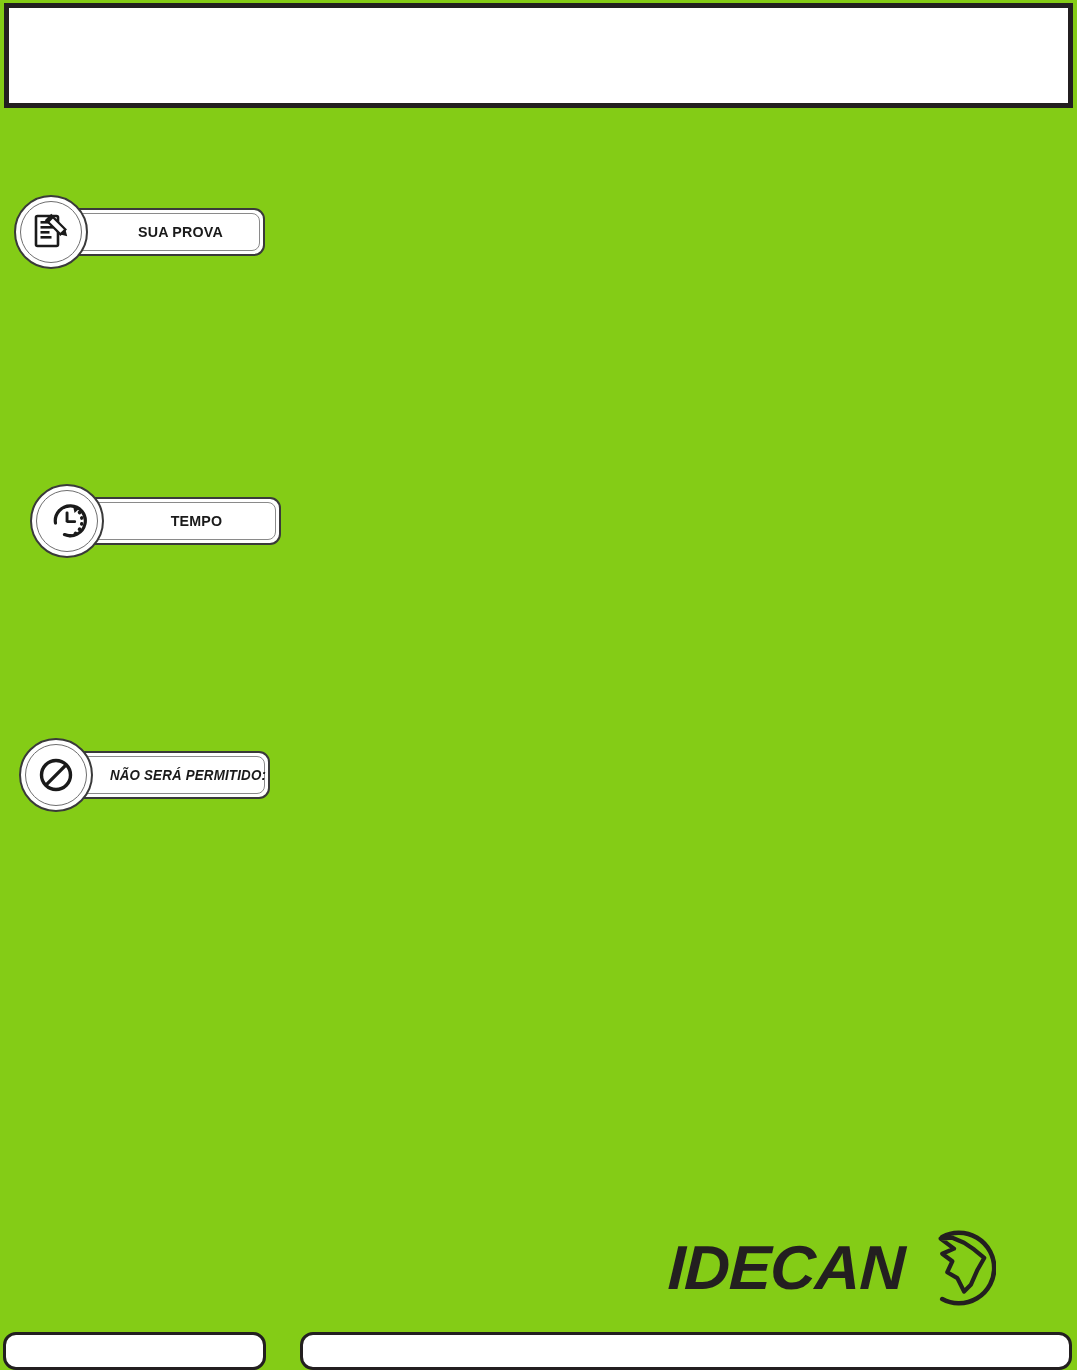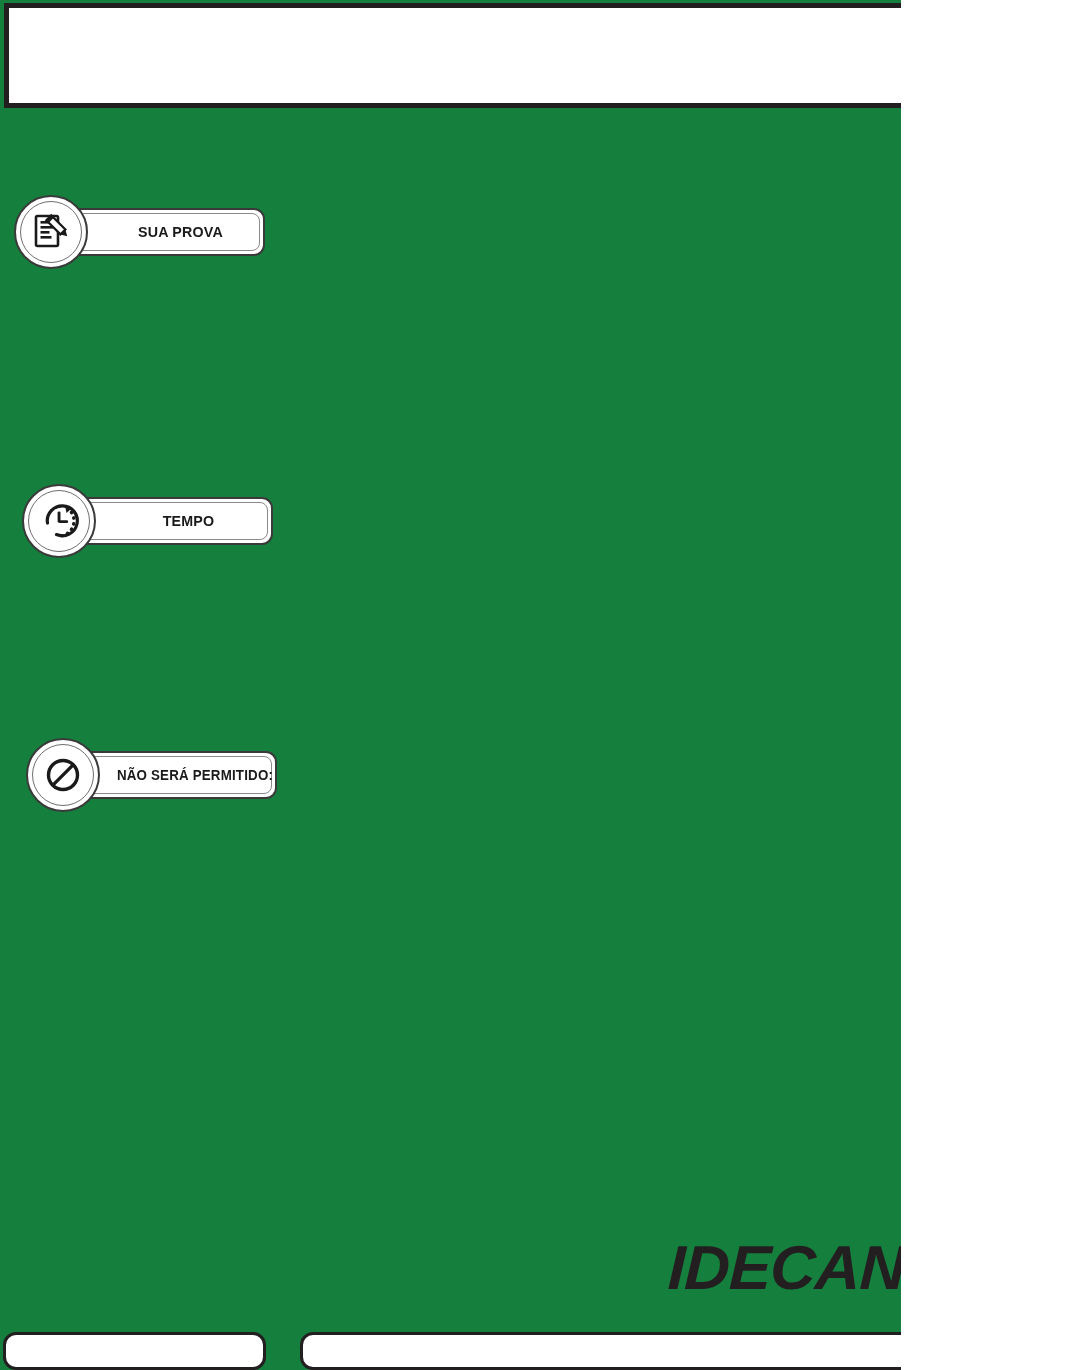--- a/index.html
+++ b/index.html
@@ -6,23 +6,23 @@
     margin: 0;
     padding: 0;
     background: #ffffff;
   }
   body {
     font-family: "Liberation Sans", sans-serif;
     -webkit-font-smoothing: antialiased;
   }
   .page {
     position: relative;
-    width: 901px;
+    width: 1077px;
     height: 1370px;
-    background: #15803d;
+    background: #84cc16;
     overflow: hidden;
   }
 
   
   .header-frame {
     position: absolute;
     left: 4px;
     top: 3px;
     width: 1069px;
     height: 105px;
@@ -123,25 +123,25 @@
 
   
   #badge-sua-prova      { left: 14px;  top: 195px; width: 252px; }
   #badge-sua-prova .badge-bar   { width: 210px; }
   #badge-sua-prova .badge-label { width: 185px; }
 
   #badge-info-gerais    { left: 683px; top: 193px; width: 268px; }
   #badge-info-gerais .badge-bar   { width: 226px; }
   #badge-info-gerais .badge-label { width: 200px; }
 
-  #badge-tempo          { left: 22px;  top: 484px; width: 252px; }
+  #badge-tempo          { left: 30px;  top: 484px; width: 252px; }
   #badge-tempo .badge-bar   { width: 210px; }
   #badge-tempo .badge-label { width: 185px; }
 
-  #badge-nao-permitido  { left: 26px;  top: 738px; width: 252px; }
+  #badge-nao-permitido  { left: 19px;  top: 738px; width: 252px; font-style: italic; }
   #badge-nao-permitido .badge-bar   { width: 210px; }
   #badge-nao-permitido .badge-label { width: 190px; font-size: 14.5px; }
 
   
   .body-block {
     position: absolute;
     font-size: 14px;
     line-height: 1.45;
     color: #231f20;
     white-space: pre-wrap;

